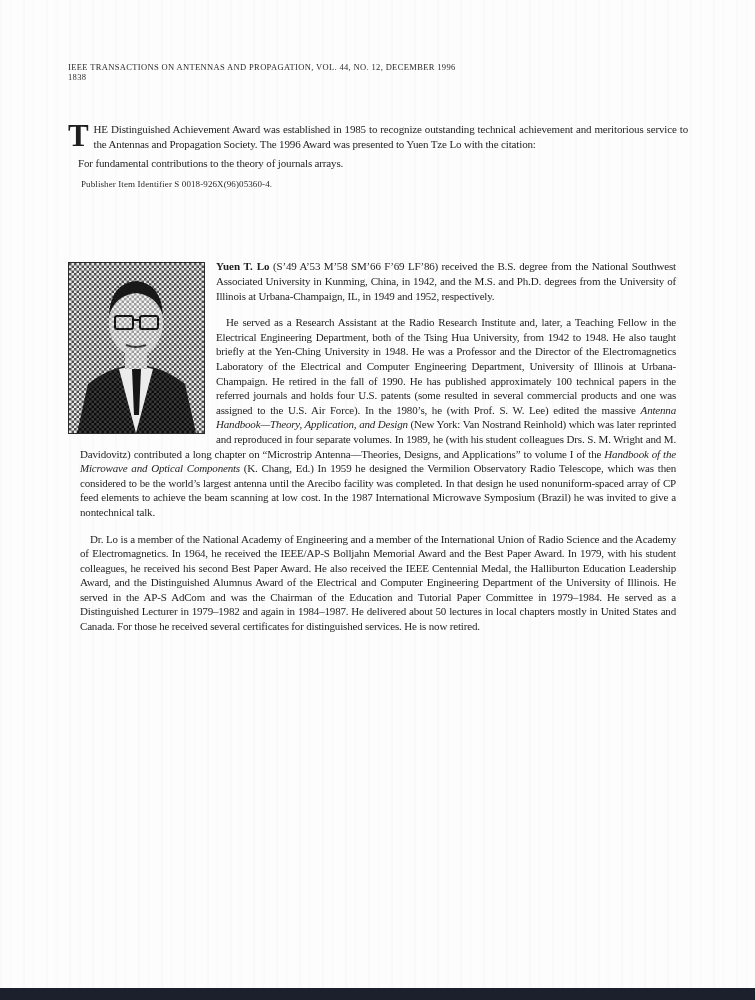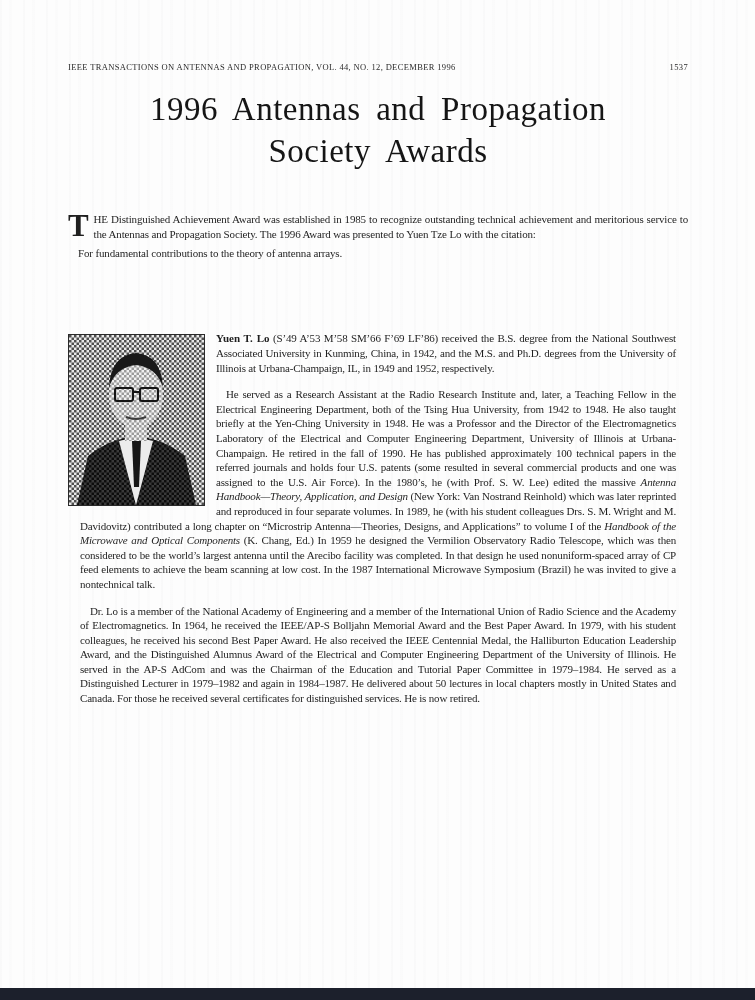--- a/index.html
+++ b/index.html
@@ -24,21 +24,21 @@
   .bottom-bar{
     position:absolute;left:0;right:0;bottom:0;height:12px;
     background:var(--scan-bar,#1c202c);
   }
   .content{
     position:absolute;left:68px;top:0;width:620px;
   }
   .running-header{
     margin-top:62px;
     display:flex;justify-content:space-between;align-items:baseline;
-    font-size:8.5px;letter-spacing:0.35px;color:#2b2b2b;
+    font-size:8.5px;letter-spacing:0.35px;color:#2b2b2b;flex-direction:column;
   }
   .titles{text-align:center;color:#151515;}
   .main-title{
     margin:16px 0 0 0;
     font-weight:400;
     font-size:33px;line-height:42px;
     letter-spacing:0.5px;word-spacing:7px;
   }
   .sub-title{
     margin:6px 0 0 0;
@@ -86,33 +86,33 @@
 </style>
 </head>
 <body>
 
 <div class="scan-streaks"></div>
 
 <div class="content">
 
   <div class="running-header">
     <span>IEEE TRANSACTIONS ON ANTENNAS AND PROPAGATION, VOL. 44, NO. 12, DECEMBER 1996</span>
-    <span>1537</span>
+    <span>1838</span>
   </div>
 
   <div class="titles">
-    <h1 class="main-title"><span>1996 Antennas and Propagation</span><br><span>Society Awards</span></h1>
   </div>
 
   <div class="intro">
     <span class="dropcap">T</span><span>HE Distinguished Achievement Award was established in 1985 to recognize outstanding technical achievement and meritorious service to the Antennas and Propagation Society. The 1996 Award was presented to Yuen Tze Lo with the citation:</span>
   </div>
 
-  <div class="citation-line">For fundamental contributions to the theory of antenna arrays.</div>
+  <div class="citation-line">For fundamental contributions to the theory of journals arrays.</div>
 
+  <div class="pub-id">Publisher Item Identifier S 0018-926X(96)05360-4.</div>
 
   <div class="bio">
     <div class="photo-frame">
       <svg width="135" height="170" viewBox="0 0 135 170" xmlns="http://www.w3.org/2000/svg">
         <defs>
           <pattern id="cb" width="5" height="5" patternUnits="userSpaceOnUse">
             <rect width="5" height="5" fill="#e9e9e9"></rect>
             <rect width="2.5" height="2.5" fill="#4e4e4e"></rect>
             <rect x="2.5" y="2.5" width="2.5" height="2.5" fill="#4e4e4e"></rect>
           </pattern>

